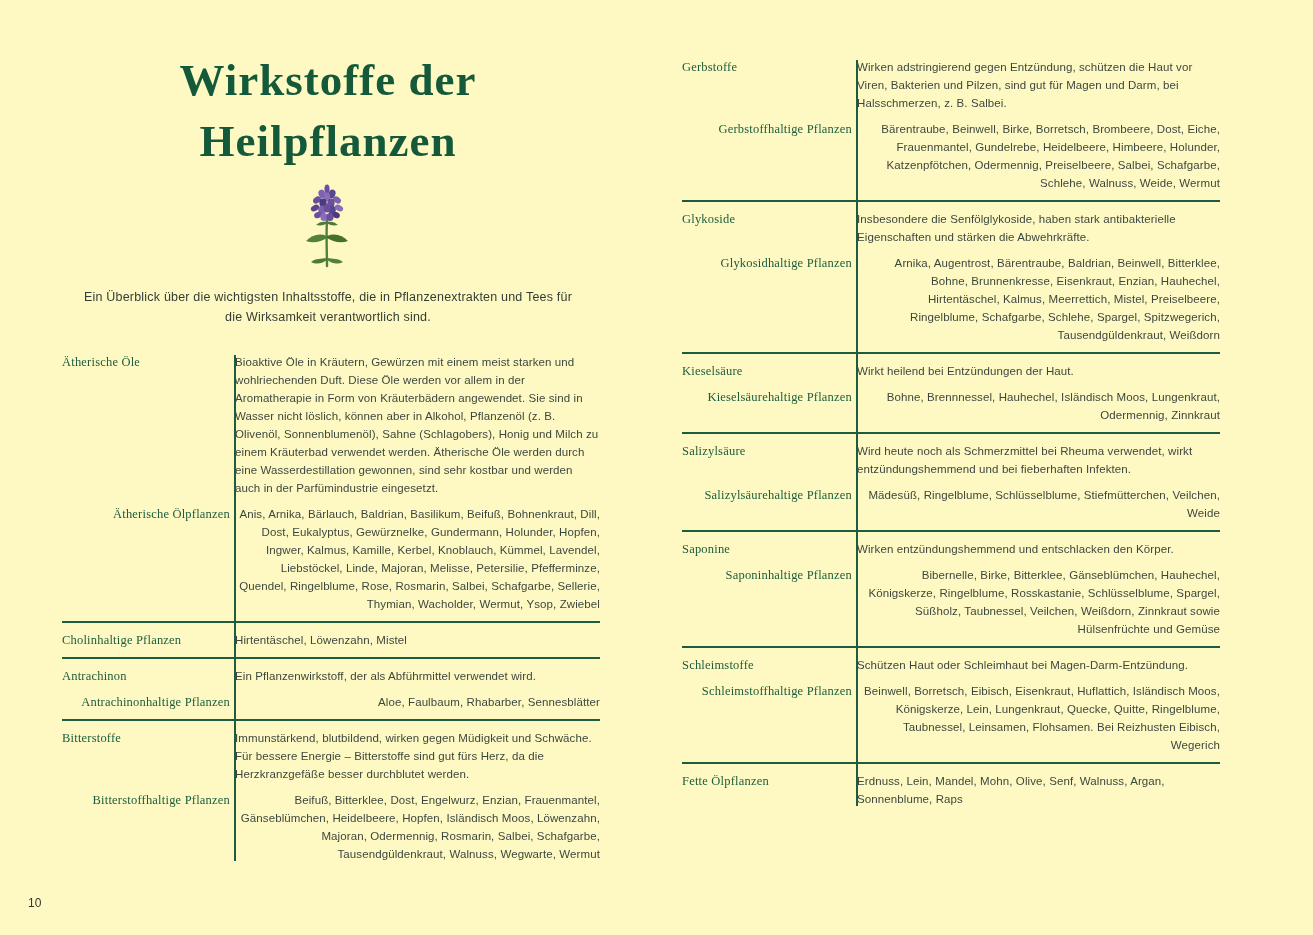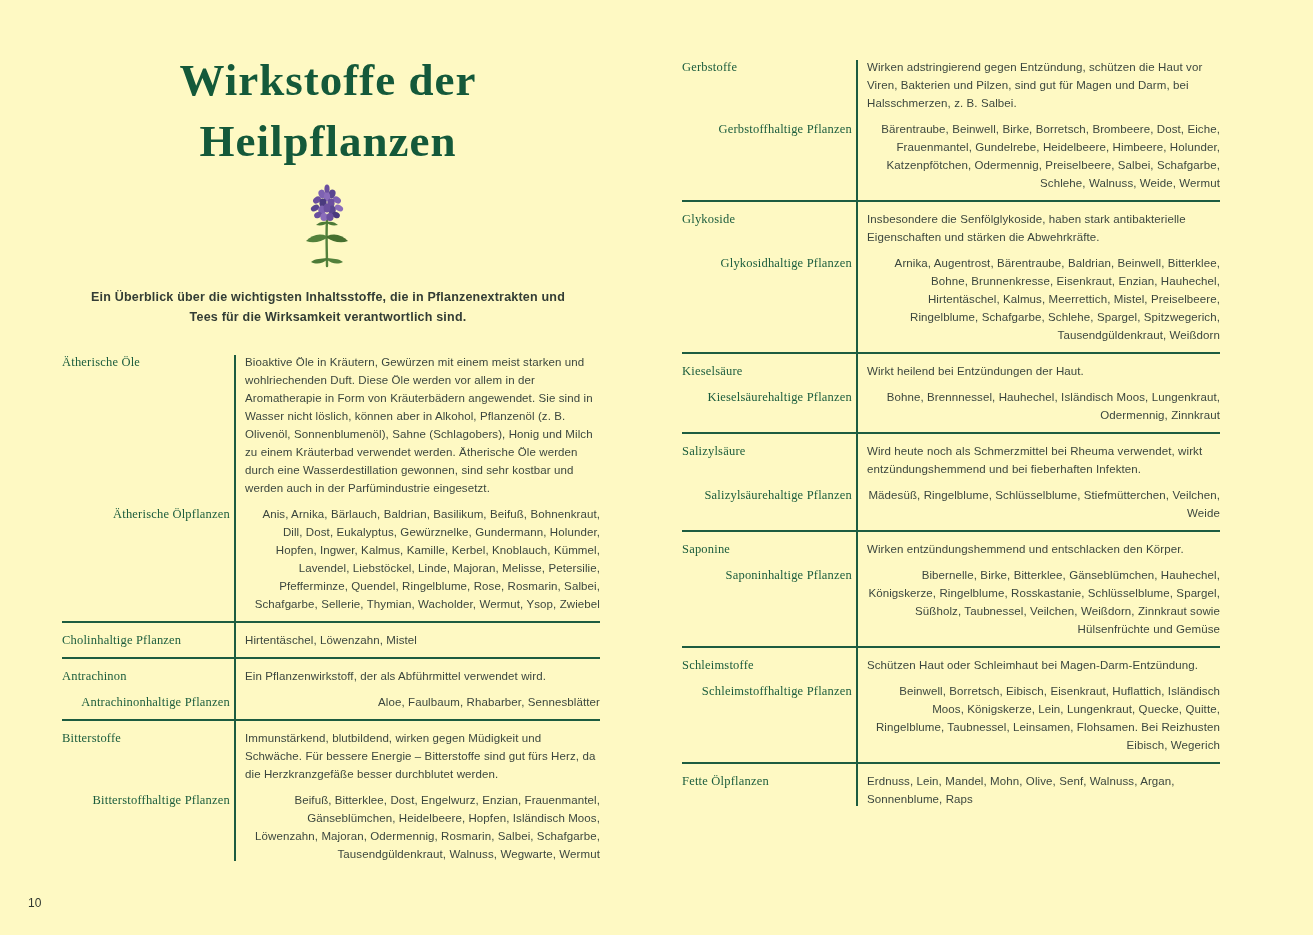--- a/index.html
+++ b/index.html
@@ -20,21 +20,20 @@
     color:#14593a;
   }
   .flower{
     position:absolute;top:184px;left:301px;
   }
   .intro{
     position:absolute;top:287px;left:78px;width:500px;margin:0;
     text-align:center;
     font-size:12.5px;line-height:20px;letter-spacing:.2px;
     color:#333d35;
-    font-weight:bold;
   }
   
   .htable{position:absolute;}
   .htable.left-t{top:353px;left:62px;width:538px;--label-w:172px;}
   .htable.right-t{top:58px;left:682px;width:538px;--label-w:174px;}
   .htable::before{ 
     content:"";position:absolute;top:2px;bottom:2px;left:var(--label-w);
     width:2px;background:#1d5c40;
   }
   .group{padding:8px 0;}
@@ -44,21 +43,21 @@
   .row{display:flex;align-items:flex-start;}
   .row + .row{margin-top:8px;text-align:right;}
   .label{
     flex:0 0 var(--label-w);width:var(--label-w);box-sizing:border-box;
     padding-right:4px;
     font-family:"Liberation Serif","DejaVu Serif",serif;
     font-size:12.5px;line-height:18px;letter-spacing:.2px;
     color:#1b5c3d;
   }
   .text{
-    flex:1;padding-left:11px;
+    flex:1;padding-left:1px;
     font-size:11.5px;line-height:18px;letter-spacing:.1px;
     color:#3b463e;
   }
   .page-number{
     position:absolute;top:896px;
     font-size:12px;color:#2f372f;
   }
   .page-number.pn-left{left:28px;}
   .page-number.pn-right{left:1347px;}
 </style>

